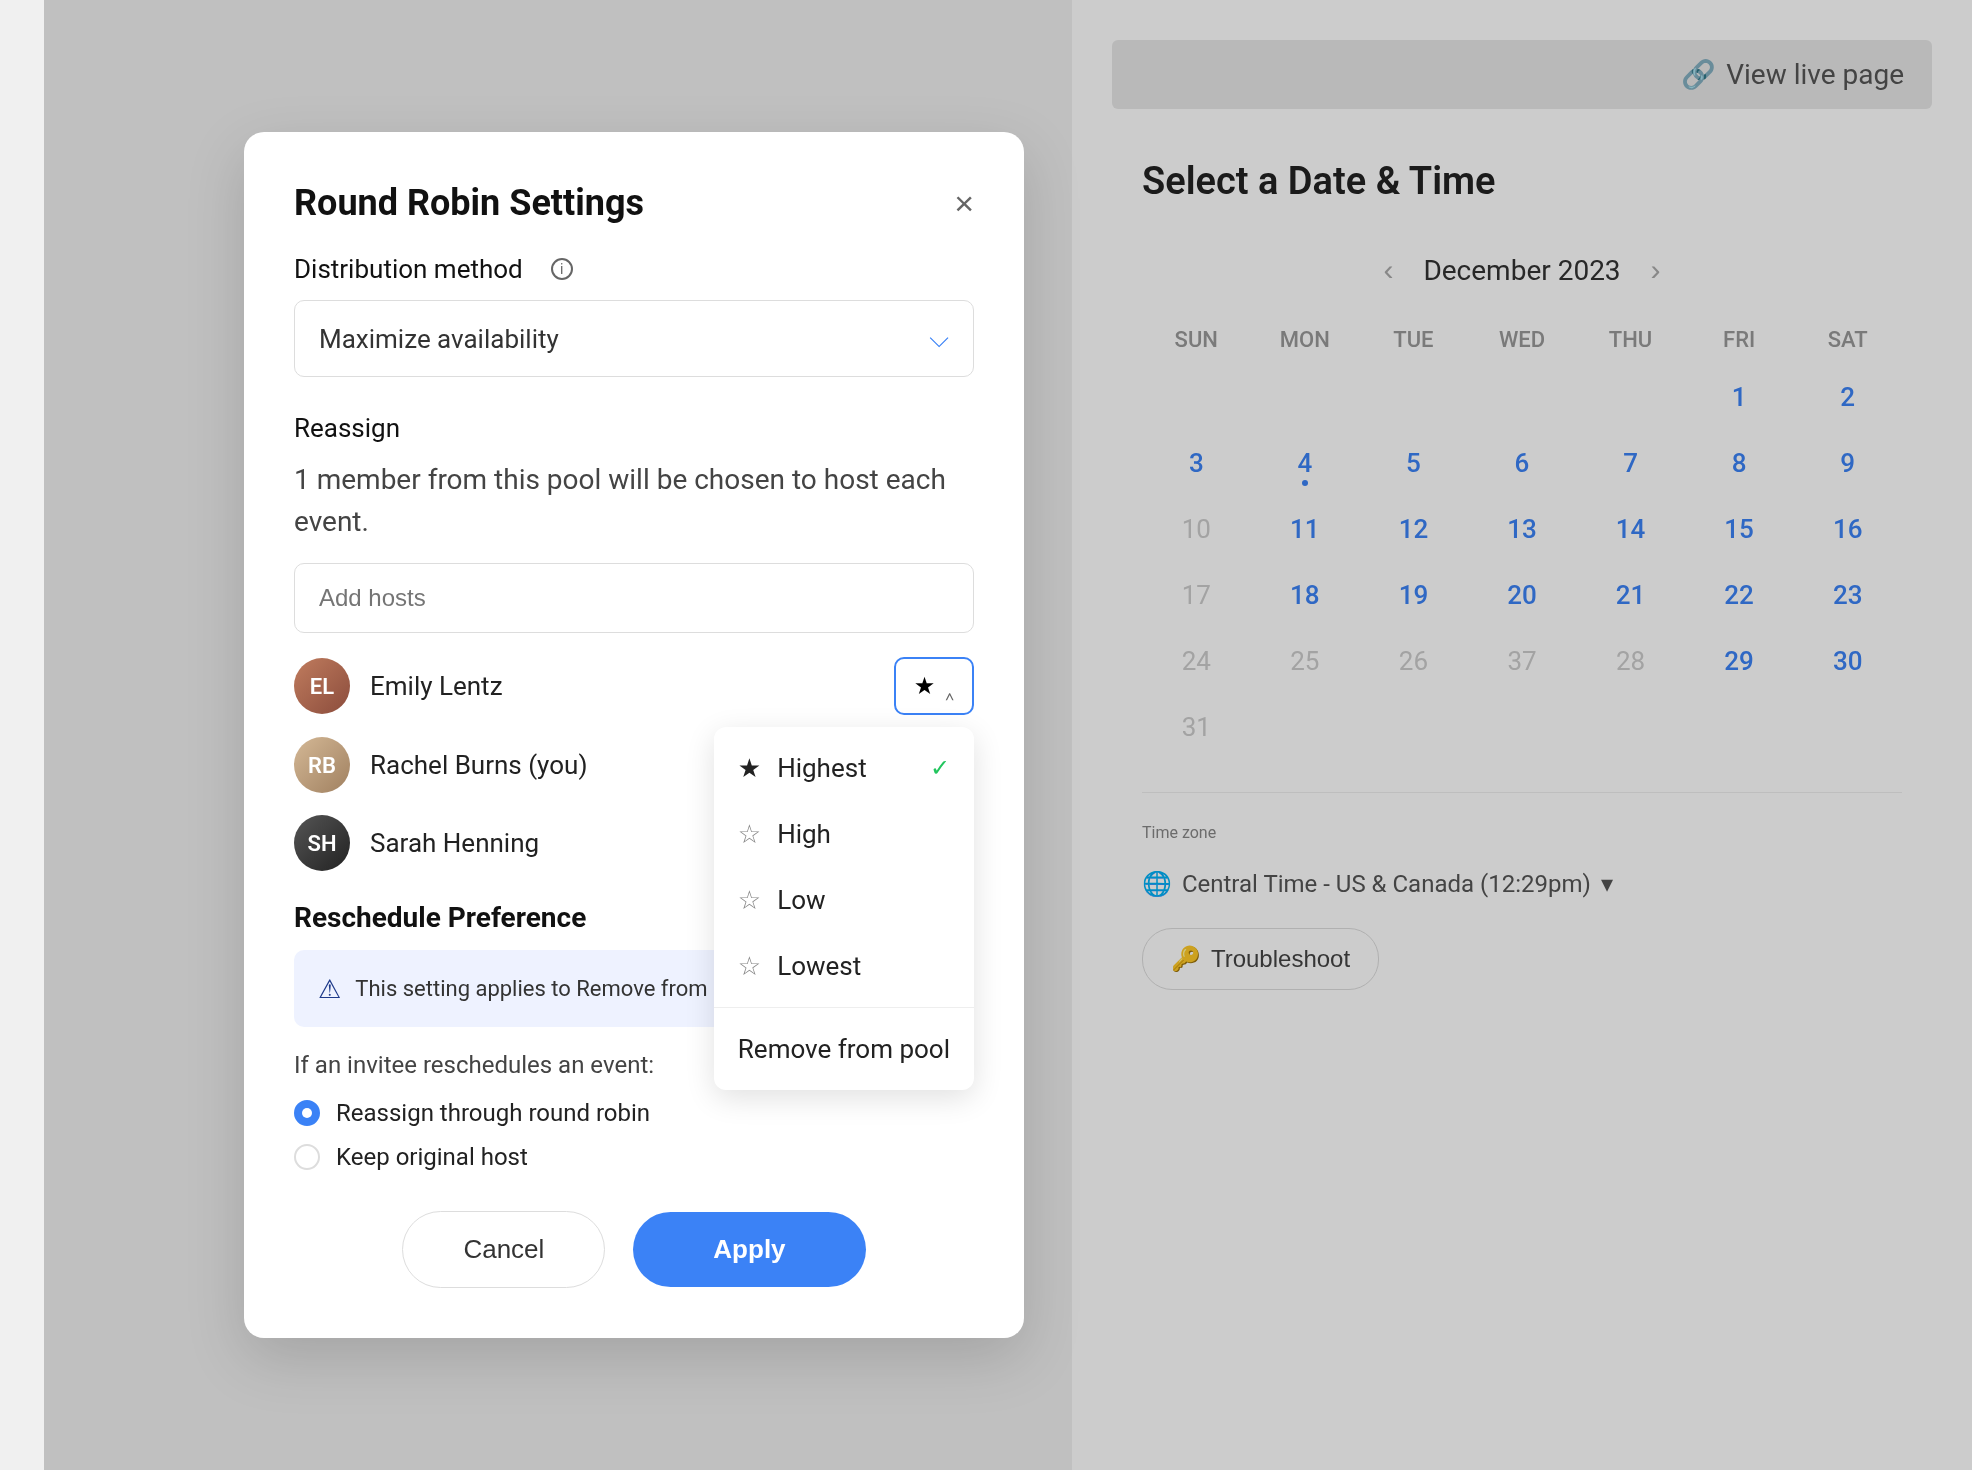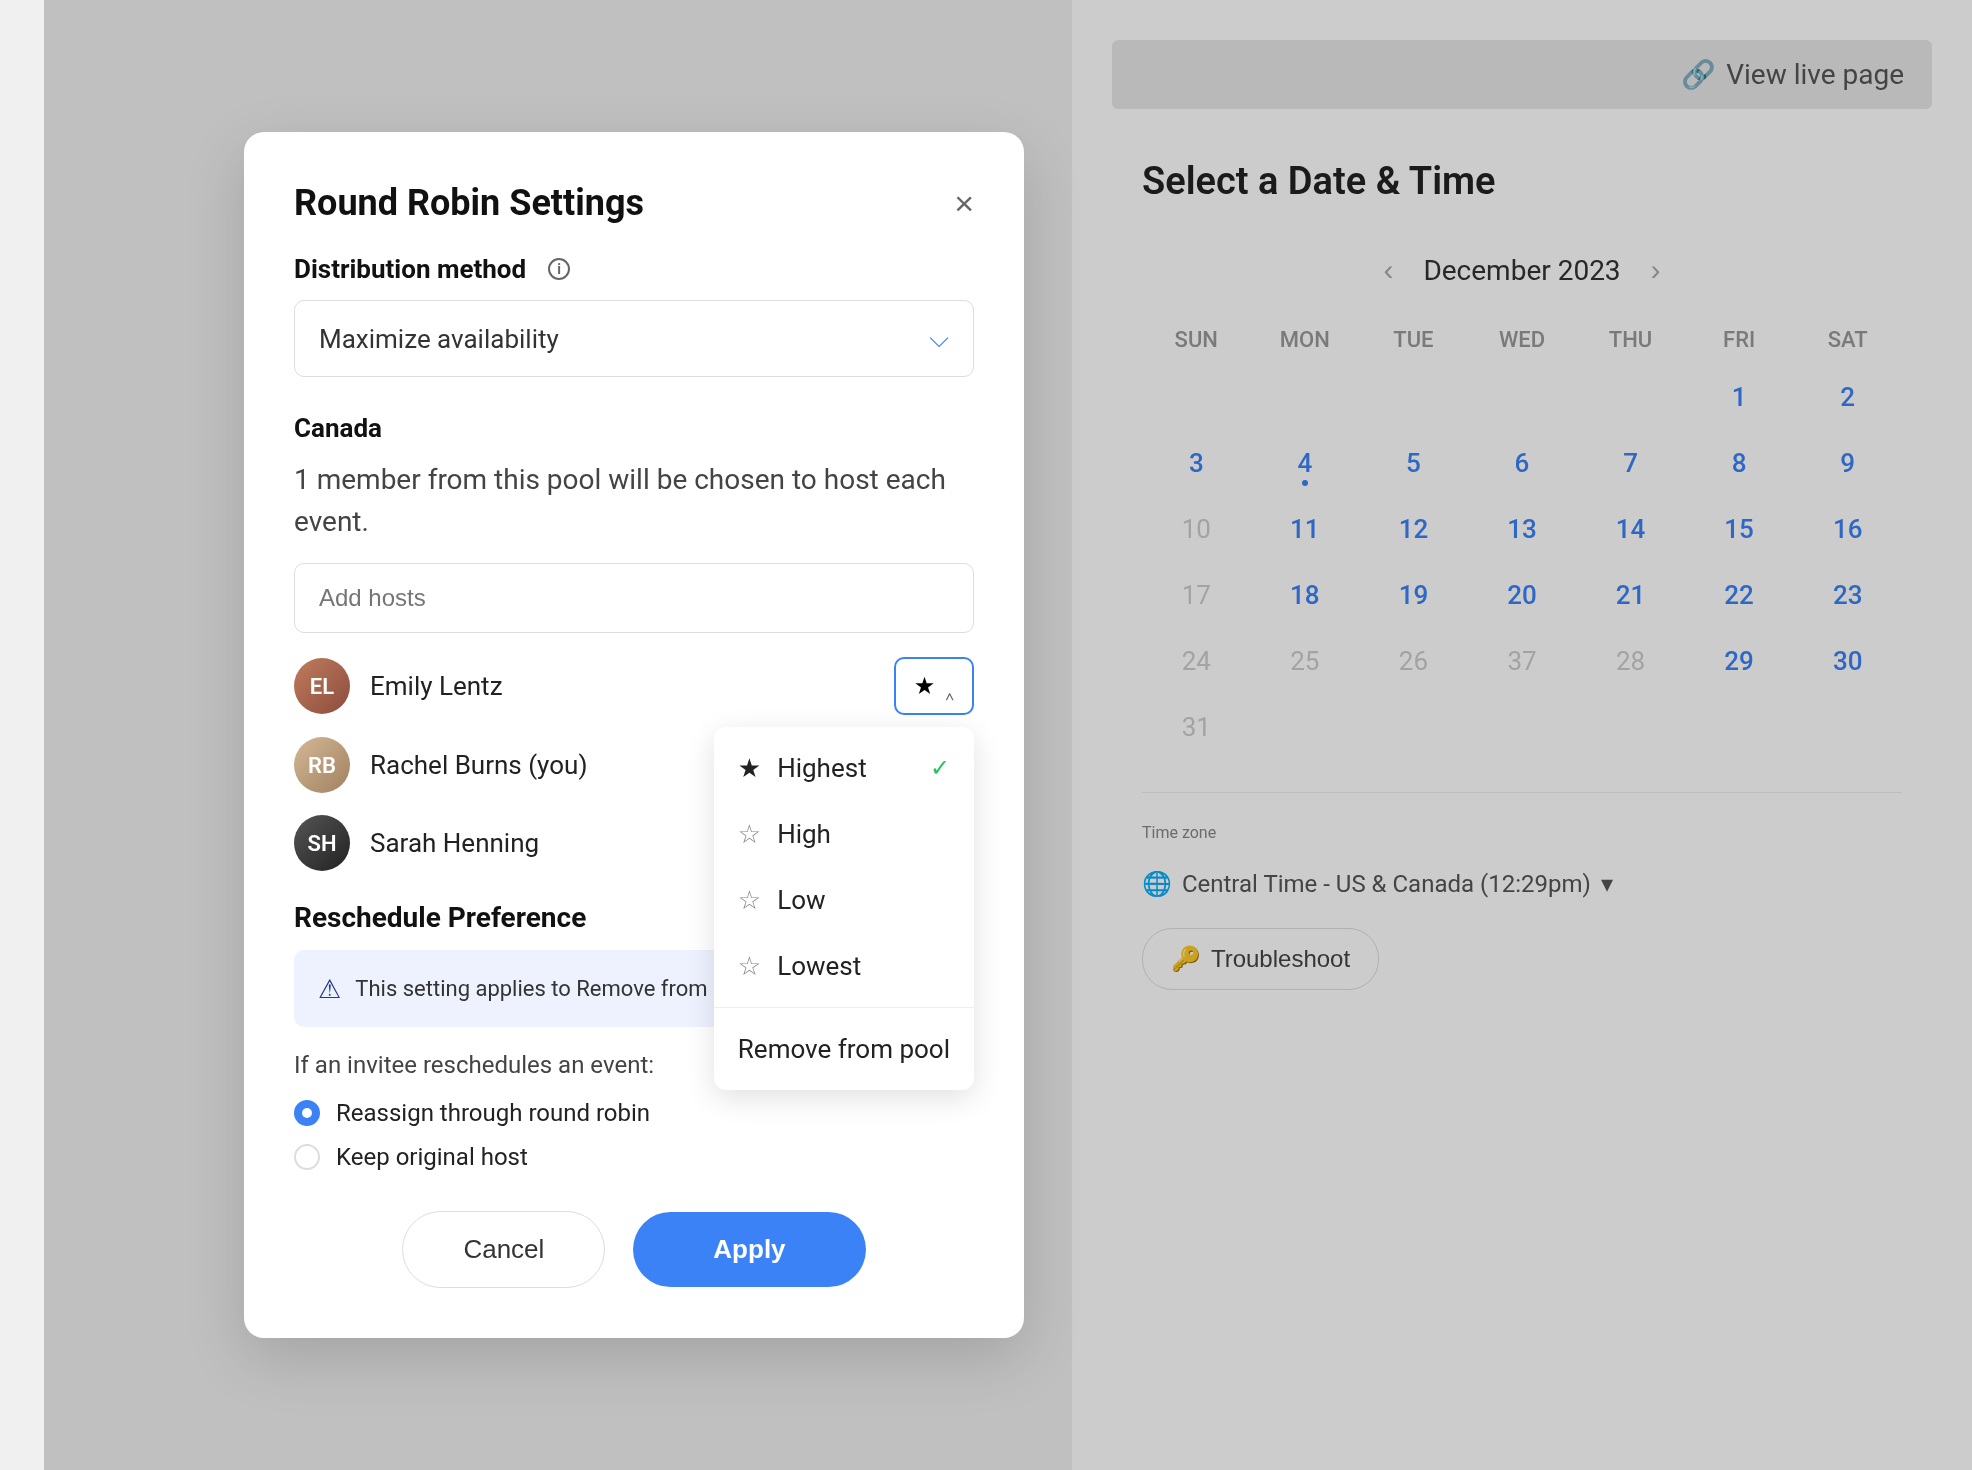--- a/index.html
+++ b/index.html
@@ -193,26 +193,26 @@
     .close-btn {
       background: none;
       border: none;
       font-size: 34px;
       color: #666;
       cursor: pointer;
     }
 
     .section-label {
       font-size: 26px;
-      font-weight: 700;
+      font-weight: 400;
       color: #111;
       margin-bottom: 16px;
       display: flex;
       align-items: center;
-      gap: 22px;
+      gap: 28px;
     }
 
     .info-icon {
       width: 22px;
       height: 22px;
       border: 2px solid #666;
       border-radius: 50%;
       display: inline-flex;
       align-items: center;
       justify-content: center;
@@ -567,21 +567,21 @@
       <span>Distribution method</span>
       <span class="info-icon">i</span>
     </div>
     <div class="distribution-select">
       <span>Maximize availability</span>
       <span class="chevron-down">⌵</span>
     </div>
 
     
     <div class="section-label">
-      <span>Canada</span>
+      <span>Reassign</span>
     </div>
     <p class="members-desc">1 member from this pool will be chosen to host each event.</p>
     <input class="add-hosts-input" type="text" placeholder="Add hosts" style="">
 
     
     <div class="member-row">
       <div class="avatar emily">EL</div>
       <span class="member-name">Emily Lentz</span>
       <button class="priority-btn">
         <span style="font-size:24px;">★</span>

